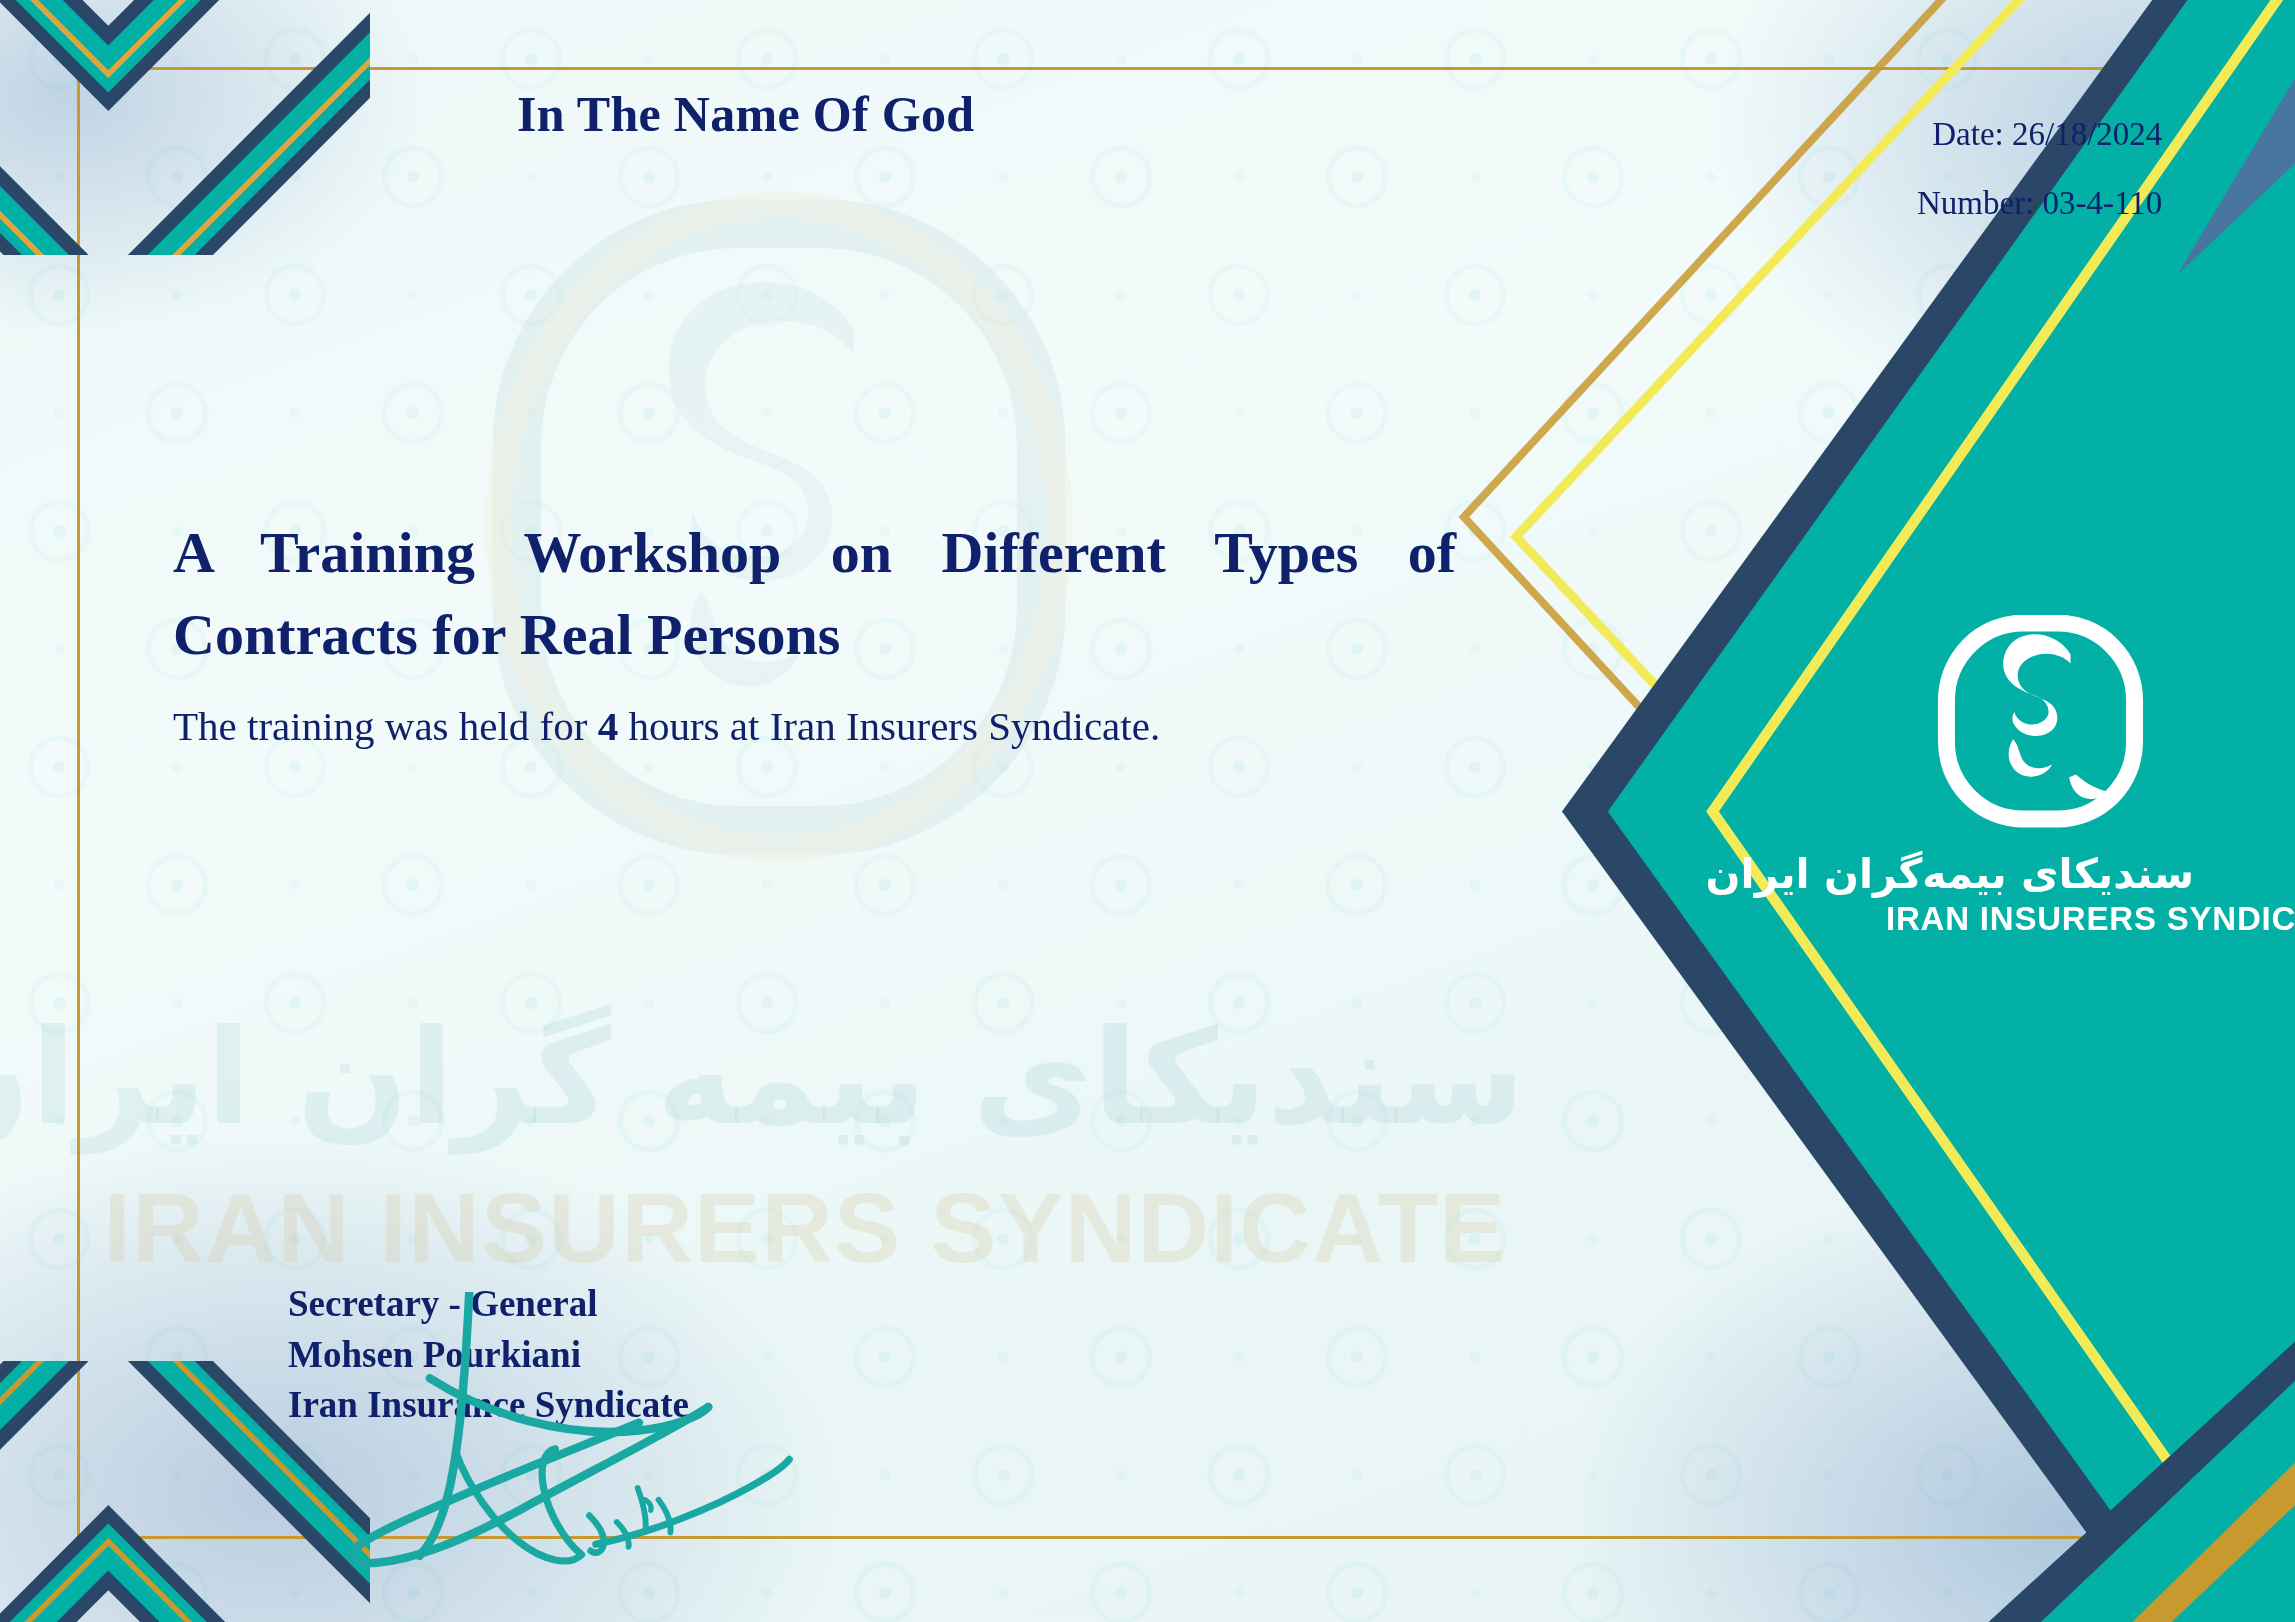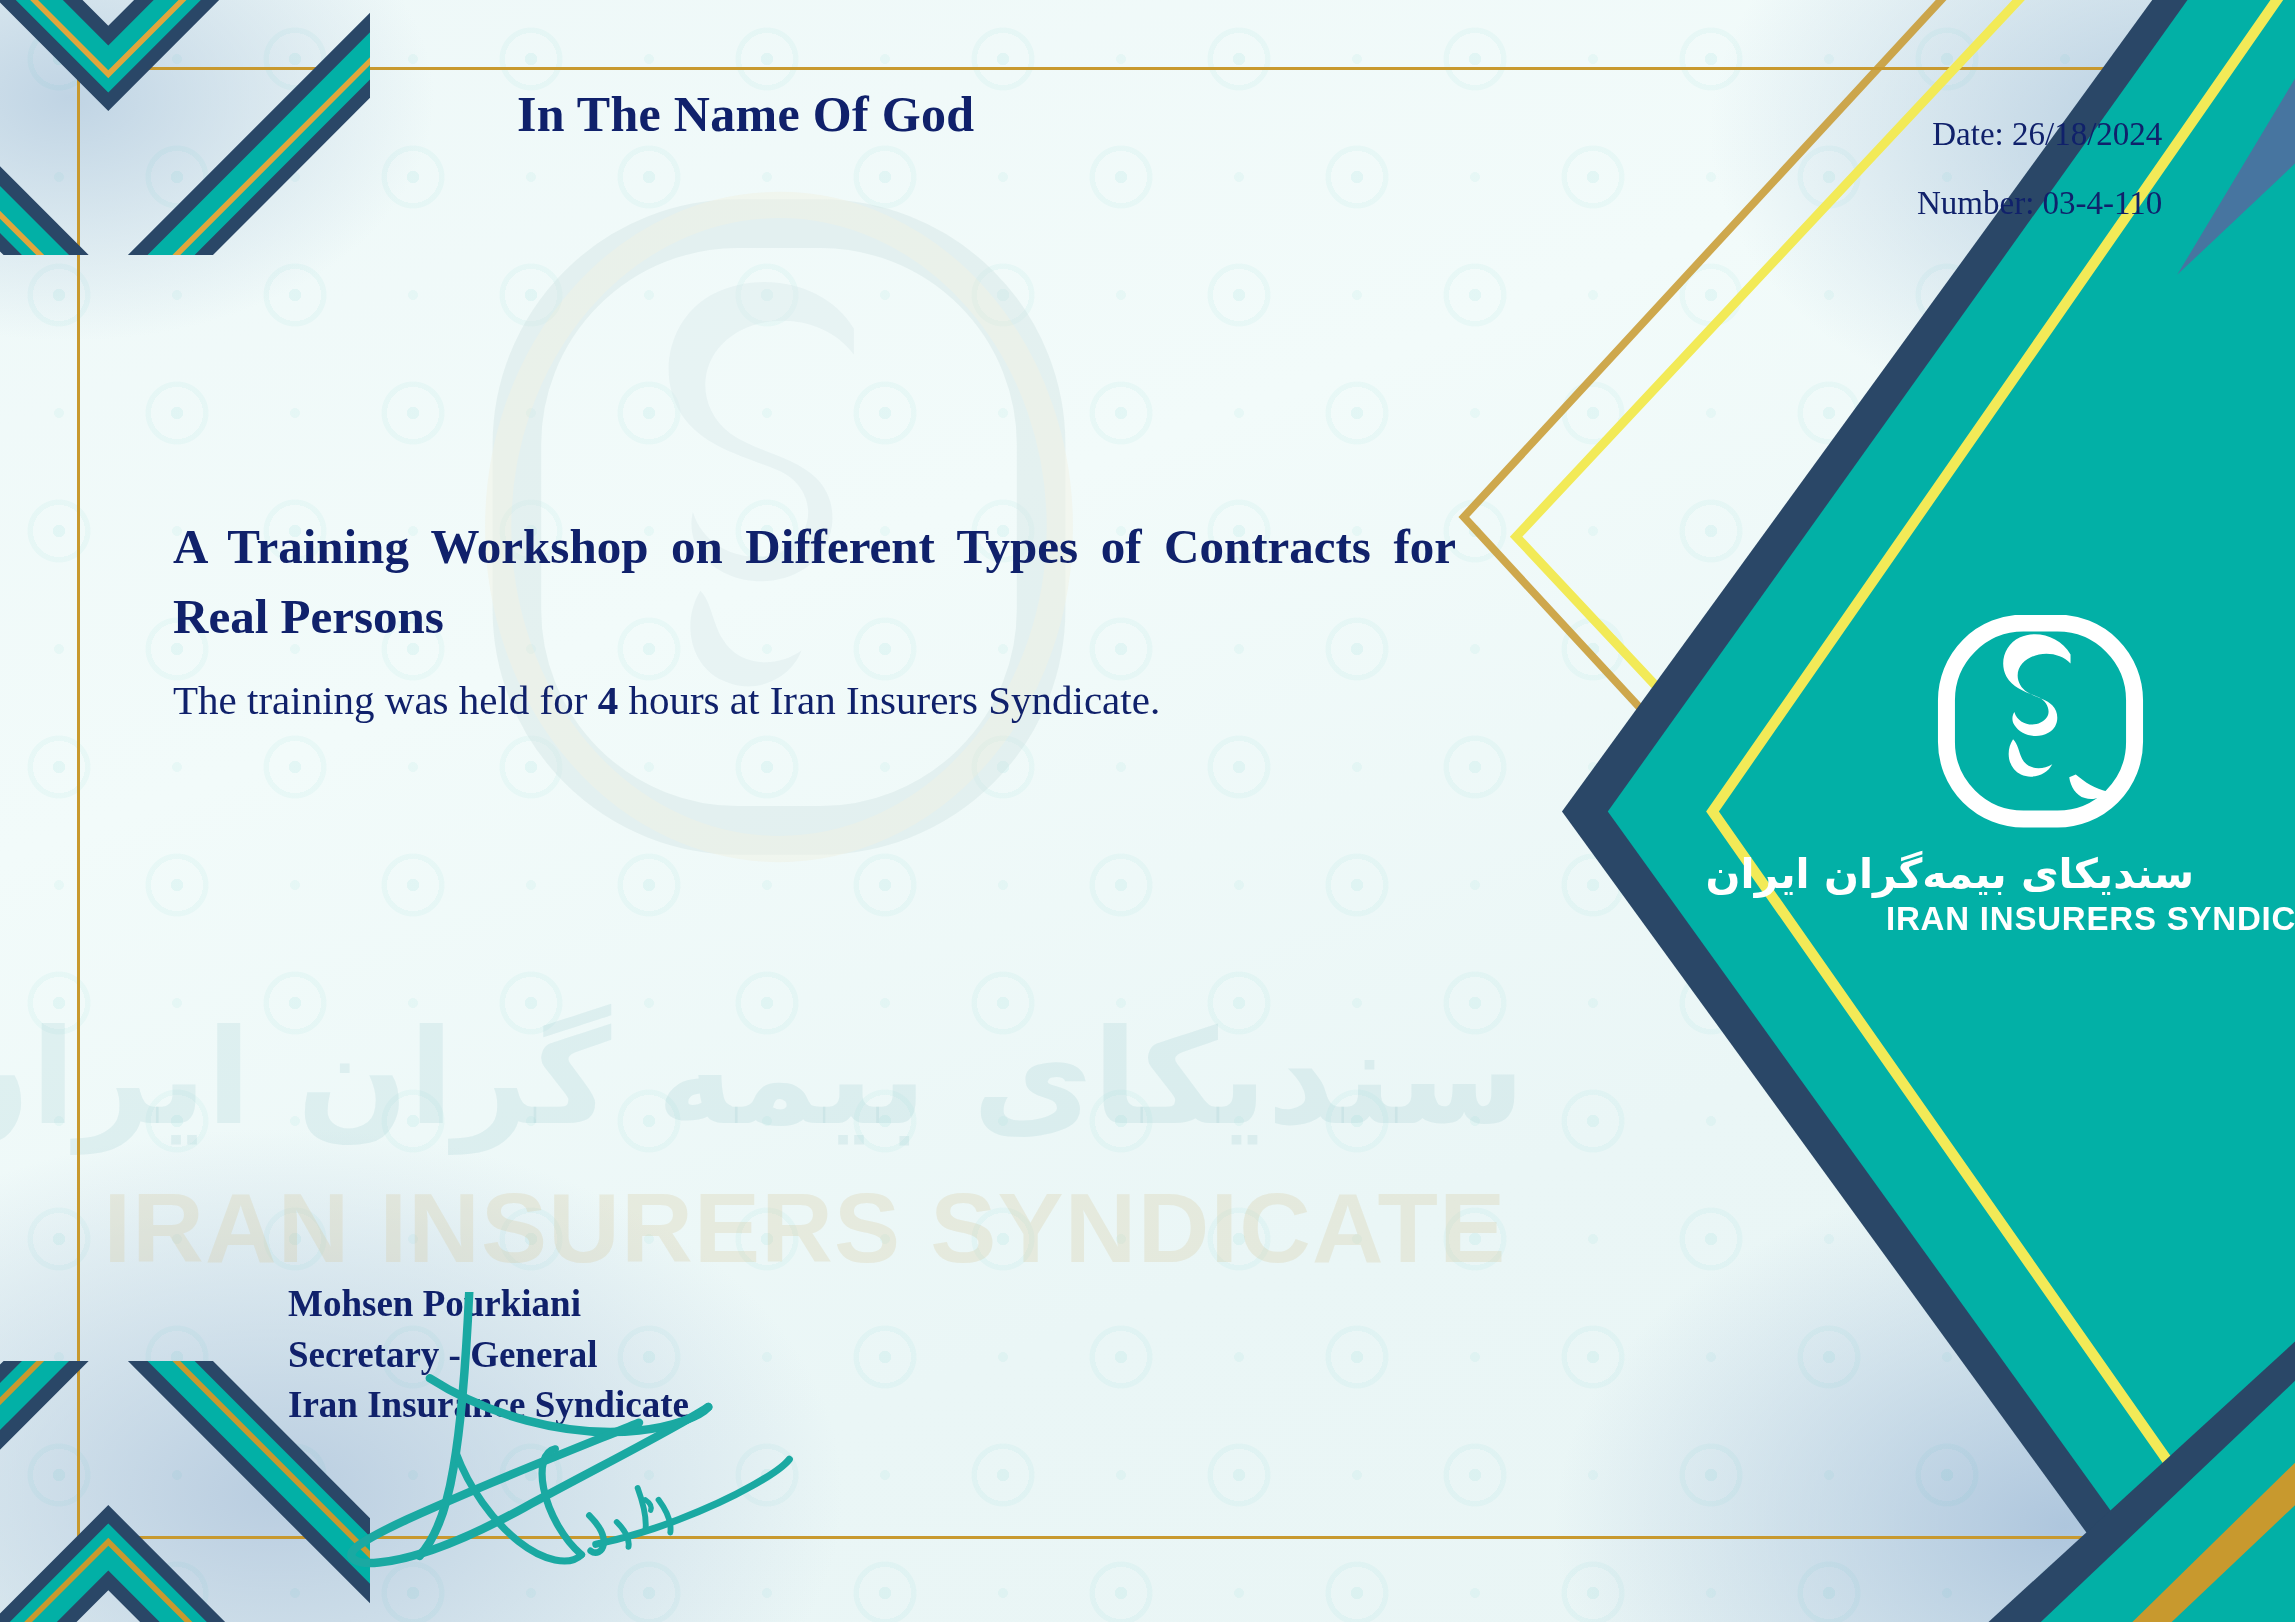--- a/index.html
+++ b/index.html
@@ -106,21 +106,21 @@
     position:absolute;left:173px;top:265px;
     font-size:92px;font-weight:700;color:#0e1f63;
     letter-spacing:0.3px;
   }
 
   .body{position:absolute;left:173px;top:471px;width:1296px;color:#10216b;}
   .l-certified{font-size:41px;line-height:1.0;}
   .l-name{font-size:47px;font-weight:700;margin-top:51px;line-height:1.0;}
   .l-attended{font-size:41px;margin-top:52px;line-height:1.0;}
   .l-course{
-    font-size:49px;font-weight:700;margin-top:41px;
+    font-size:58px;font-weight:700;margin-top:41px;
     line-height:1.42;text-align:justify;width:1283px;
   }
   .l-course span{display:inline;}
   .l-hours{font-size:41px;margin-top:29px;line-height:1.0;}
   .l-hours b{font-weight:700;}
 
   
   .sign-block{
     position:absolute;left:288px;top:1279px;
     color:#10216b;font-size:37px;font-weight:700;line-height:1.37;
@@ -222,22 +222,22 @@
     <span class="m2">Number: 03-4-110</span>
   </div>
 
 
   <div class="body">
     <div class="l-course"><span>A Training Workshop on Different Types of Contracts for Real Persons</span></div>
     <div class="l-hours"><span>The training was held for </span><b>4</b><span> hours at Iran Insurers Syndicate.</span></div>
   </div>
 
   <div class="sign-block">
+    <div>Secretary - General</div>
     <div>Mohsen Pourkiani</div>
-    <div>Secretary - General</div>
     <div>Iran Insurance Syndicate</div>
   </div>
 
   <div class="signature">
     <svg viewBox="0 0 830 430" fill="none" stroke="#1aa9a2" stroke-linecap="round" stroke-linejoin="round">
       <path d="M248 -40 C244 60 238 180 222 270 C212 330 196 376 170 404" stroke-width="13"></path>
       <path d="M186 132 C270 186 392 224 506 212 C560 206 600 190 612 176" stroke-width="13"></path>
       <path d="M612 176 C560 210 444 268 330 330 C250 374 168 408 108 414 C72 418 56 406 72 392
                C96 370 190 330 280 292 C366 256 452 222 506 200" stroke-width="13"></path>
       <path d="M226 246 C246 300 282 350 322 382 C360 412 400 420 418 402" stroke-width="11"></path>

